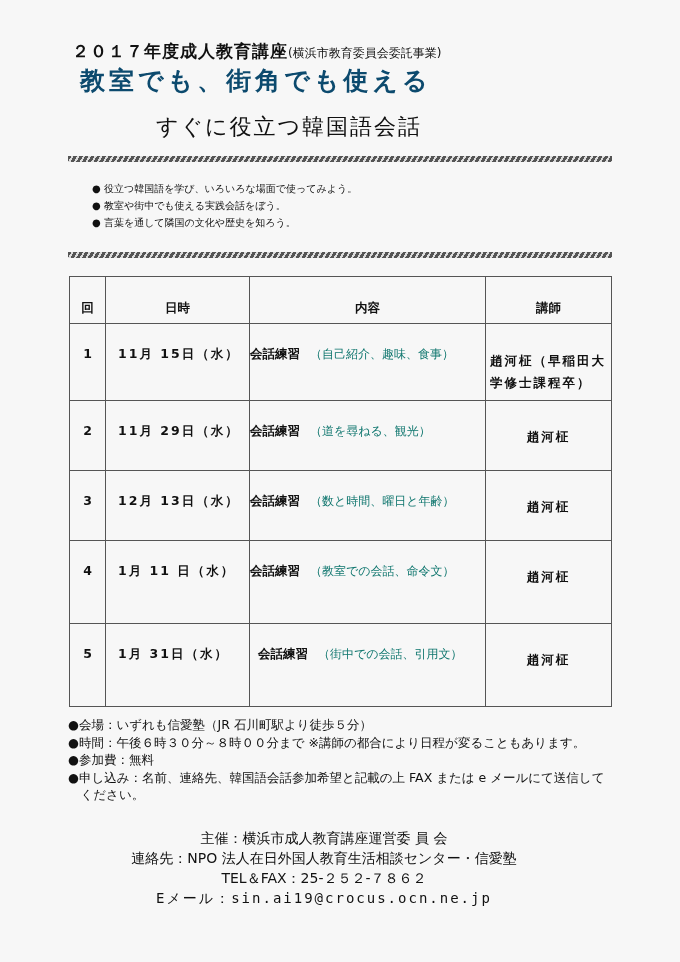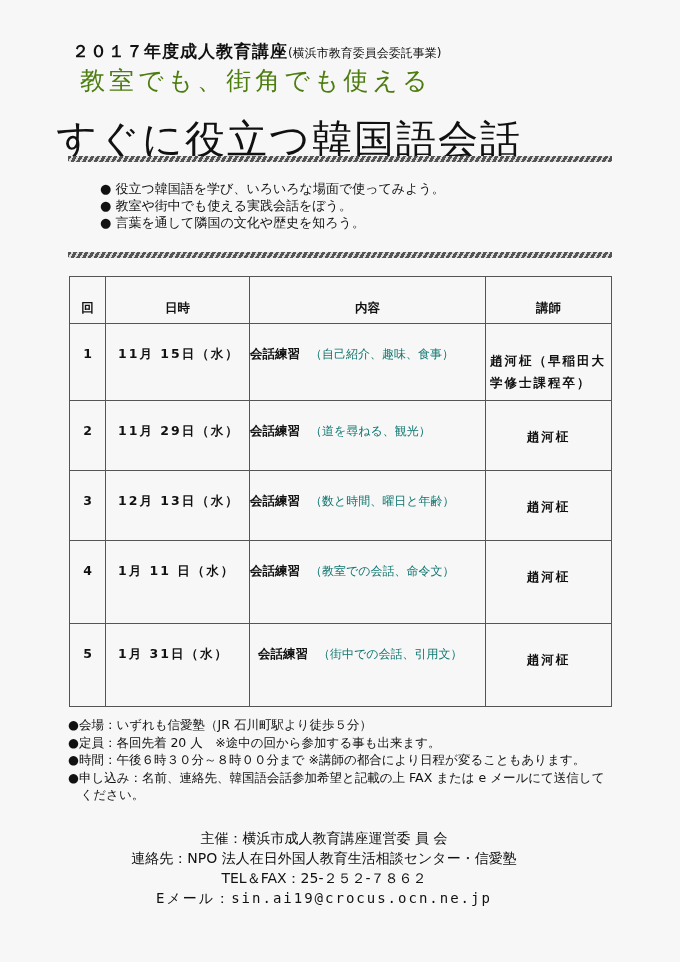--- a/index.html
+++ b/index.html
@@ -1,23 +1,23 @@
 <!DOCTYPE html>
 <html><head>
 <meta charset="utf-8">
 <style>
   html,body{margin:0;padding:0;}
   body{width:680px;height:962px;background:#f7f7f7;color:#111;font-family:"DejaVu Sans",sans-serif;position:relative;overflow:hidden;}
   .abs{position:absolute;}
   .hdr1{left:72px;top:40px;font-size:17px;font-weight:bold;letter-spacing:1px;white-space:nowrap;}
   .hdr1 .sub{font-size:12px;font-weight:normal;letter-spacing:0;}
-  .hdr2{left:80px;top:64px;font-size:25px;color:#4d7c0f;letter-spacing:4px;white-space:nowrap;font-weight:normal;}
-  .title{left:0;width:578px;top:112px;text-align:center;font-size:40px;letter-spacing:2px;}
+  .hdr2{left:80px;top:64px;font-size:25px;color:#0c4a6e;letter-spacing:4px;white-space:nowrap;font-weight:bold;}
+  .title{left:0;width:578px;top:112px;text-align:center;font-size:22px;letter-spacing:2px;}
   .stripe{left:68px;width:544px;height:6px;background:repeating-linear-gradient(120deg,#555 0 3px,#ddd 3px 5px);}
-  .bullets{left:92px;top:180px;font-size:13px;line-height:17px;margin-left:8px;}
+  .bullets{left:92px;top:180px;font-size:10px;line-height:17px;}
   .bullets div{white-space:nowrap;}
   table{position:absolute;left:69px;top:276px;width:543px;border-collapse:collapse;font-size:12.5px;}
   td,th{border:1.5px solid #555;padding:0;vertical-align:top;}
   th{height:40px;vertical-align:bottom;padding-bottom:6px;font-weight:bold;}
   .c1{width:35px;text-align:center;font-weight:bold;}
   .c2{width:143px;font-weight:bold;}
   .c3{width:227px;}
   .c4{text-align:center;}
   td{padding-top:22px;}
   .date{padding-left:12px;white-space:nowrap;letter-spacing:2px;}
@@ -92,22 +92,22 @@
           <div class="date">1月 31日（水）</div>
         </td>
     <td class="c3" style="padding-left:8px"><span class="topic">会話練習</span><span class="detail">（街中での会話、引用文）</span></td>
     <td class="c4" style="padding-top:28px"><span class="teacher">趙河柾</span></td>
   </tr>
 </tbody>
   </table>
 
 <div class="abs info">
   <div>●会場：いずれも信愛塾（JR 石川町駅より徒歩５分）</div>
-  <div>●定員：各回先着 20 人　※途中の回から参加する事も出来ます。</div>
   <div>●時間：午後６時３０分～８時００分まで ※講師の都合により日程が変ることもあります。</div>
+  <div>●参加費：無料</div>
   <div>●申し込み：名前、連絡先、韓国語会話参加希望と記載の上 FAX または e メールにて送信して</div>
   <div>　ください。</div>
 </div>
 
 <div class="abs footer">
   <div>主催：横浜市成人教育講座運営委 員 会</div>
   <div>連絡先：NPO 法人在日外国人教育生活相談センター・信愛塾</div>
   <div>TEL＆FAX：25-２５２-７８６２</div>
   <div class="mono">Eメール：sin.ai19@crocus.ocn.ne.jp</div>
 </div>

